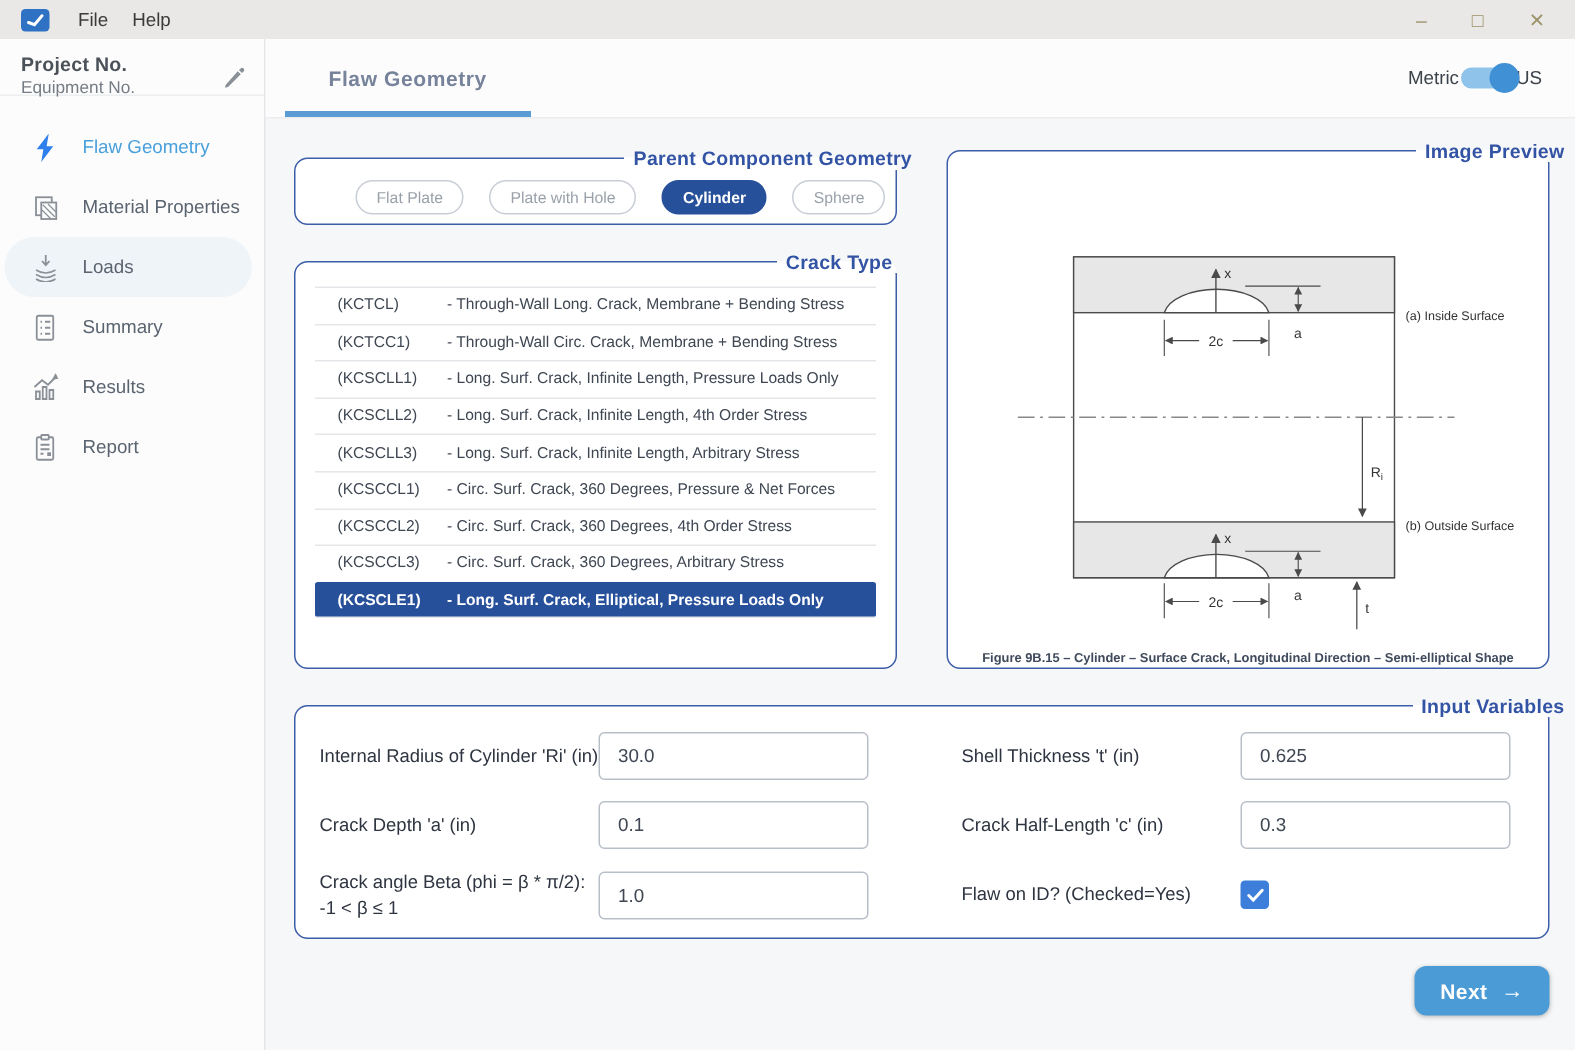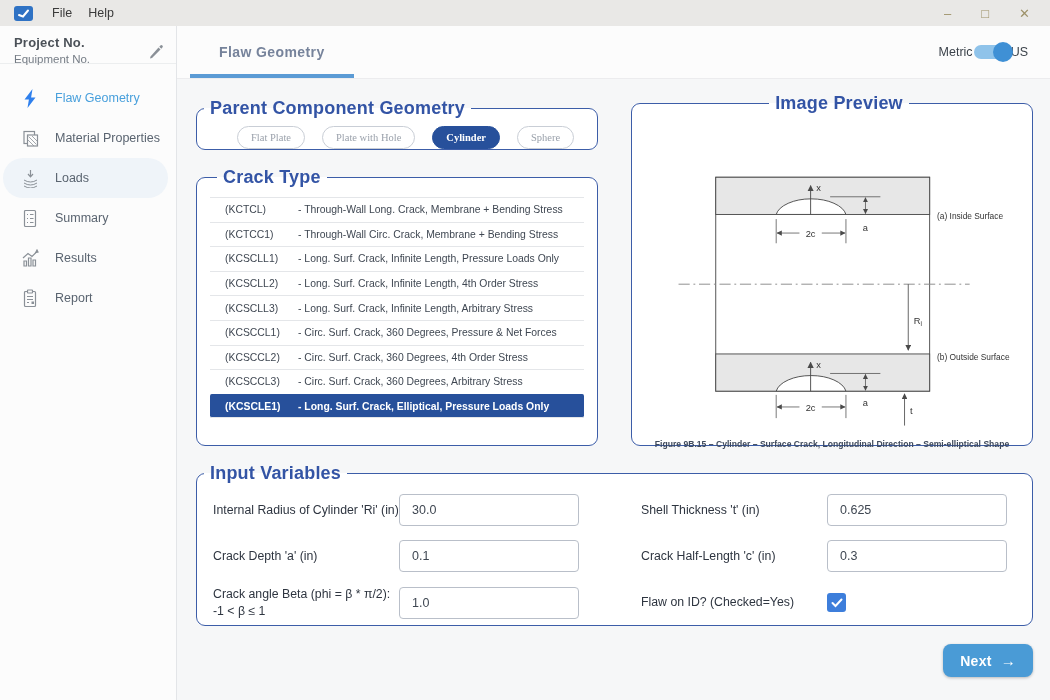--- a/index.html
+++ b/index.html
@@ -41,29 +41,29 @@
   .units { margin-left:auto; margin-right:22px; display:flex; align-items:center; gap:1px;
     font-size:12.5px; color:#3c434b; }
   .toggle { width:36px; height:14px; background:#8fc3ea; border-radius:8px; position:relative; }
   .toggle .knob { width:20px; height:20px; border-radius:50%; background:#3f90d5;
     position:absolute; right:-3px; top:-3px; }
 
   .content { flex:1; padding:14px 16px 0 19px; }
   .cols { display:grid; grid-template-columns:402px 402px; column-gap:33px; }
 
   fieldset { border:1.6px solid #3c5da8; border-radius:9px; background:#fff; min-width:0; }
-  legend { font-weight:bold; color:#3354a5; font-size:18px; padding:0 6px;
-    margin-left:7px; letter-spacing:.2px; }
+  legend { font-weight:bold; color:#3354a5; font-size:13px; padding:0 6px;
+    margin-left:17px; letter-spacing:.2px;text-align:right; }
 
   
   .pcg { height:52px; margin-top:5px; }
   .pcg-row { display:flex; gap:17px; padding:7px 0 0 40px; }
   .pill { height:23px; border:1px solid #c9ced6; border-radius:12px; background:#fff;
     color:#9aa1ab; font-size:10.5px; padding:0 13px; display:flex; align-items:center;
-    font-family:Liberation Serif, serif; cursor:default; }
+    font-family:Liberation Sans, sans-serif; cursor:default; }
   .pill.selected { background:#27509b; border-color:#27509b; color:#fff; font-weight:bold; }
 
   
   .crack { height:279px; margin-top:17px; padding:9px 13px 0 13px; }
   .crack-row { height:24.6px; display:flex; align-items:center; padding-left:15px;
     font-size:10.4px; color:#3f4752; border-top:1px solid #e4e6e9; cursor:default; }
   .crack-row:last-child { border-bottom:1px solid #e4e6e9; }
   .crack-row .code { width:73px; flex-shrink:0; }
   .crack-row.selected { background:#27509b; color:#fff; font-weight:bold;
     border-top-color:#27509b; border-radius:2px; }

